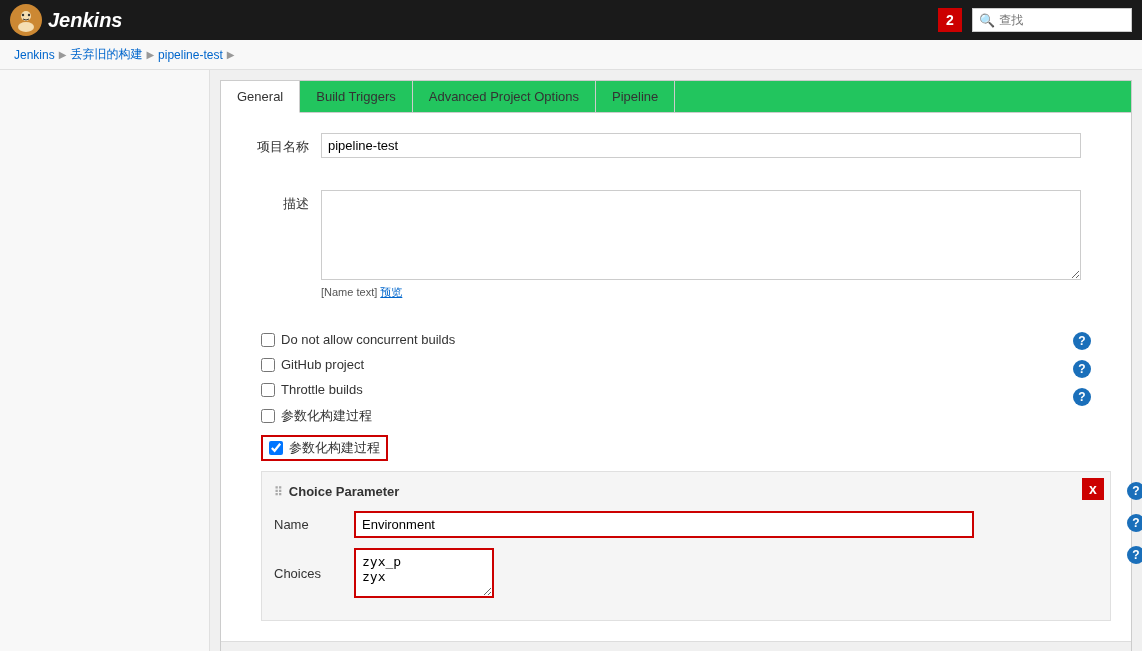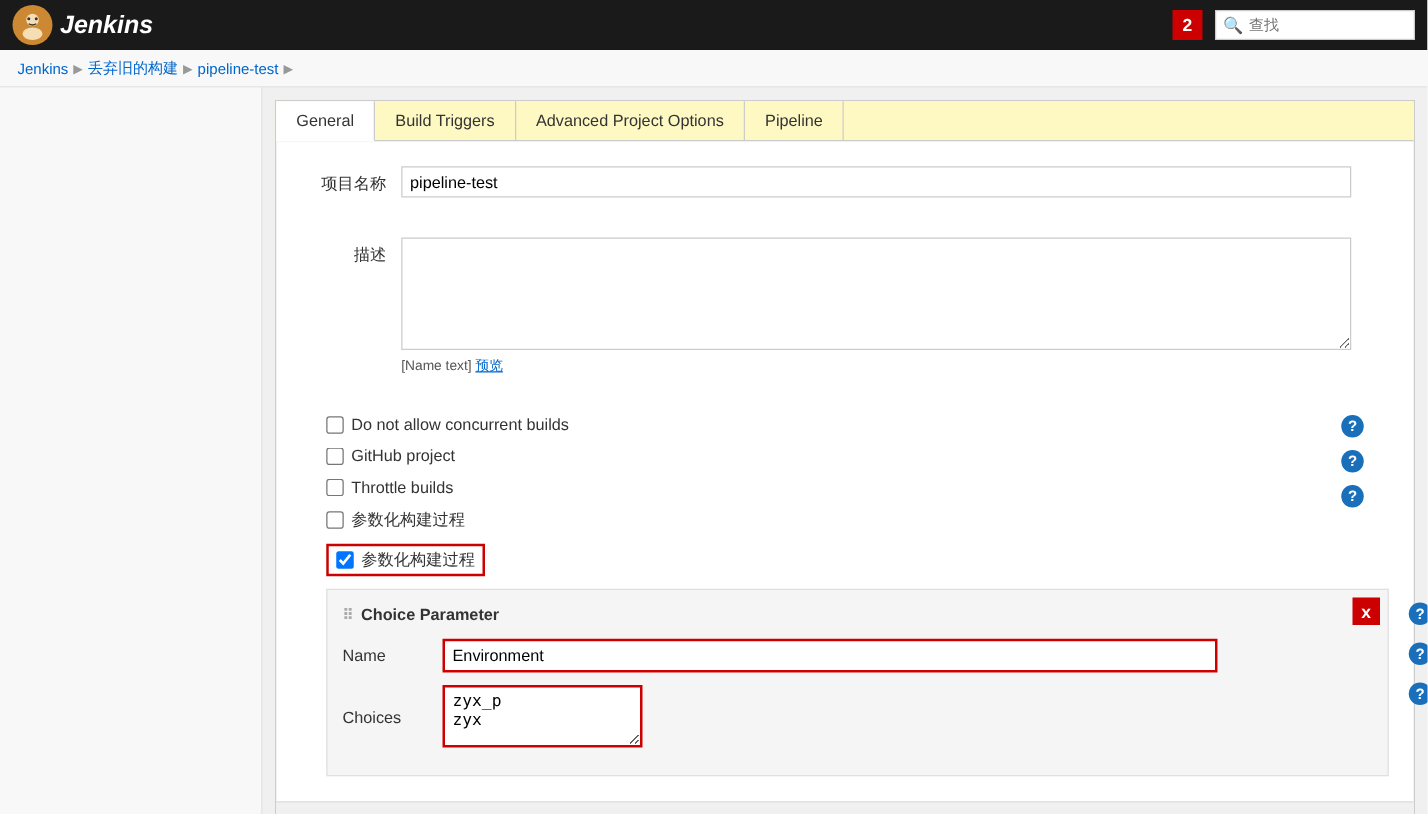--- a/index.html
+++ b/index.html
@@ -93,21 +93,21 @@
     }
 
     
     .tab-container {
       background: white;
       border: 1px solid #ccc;
       margin: 10px;
     }
     .tabs {
       display: flex;
-      background: #fef9c3;
+      background: #22c55e;
       border-bottom: 1px solid #ccc;
     }
     .tab {
       padding: 8px 16px;
       cursor: pointer;
       font-size: 13px;
       border-right: 1px solid #ccc;
       color: #333;
     }
     .tab.active {
@@ -219,21 +219,21 @@
     .param-input {
       border: 2px solid #cc0000;
       padding: 4px 6px;
       font-size: 13px;
       width: 620px;
     }
     .param-textarea {
       border: 2px solid #cc0000;
       padding: 4px 6px;
       font-size: 13px;
-      width: 160px;
+      width: 140px;
       height: 50px;
     }
     .close-btn {
       position: absolute;
       top: 6px;
       right: 6px;
       background: #cc0000;
       color: white;
       border: none;
       width: 22px;

